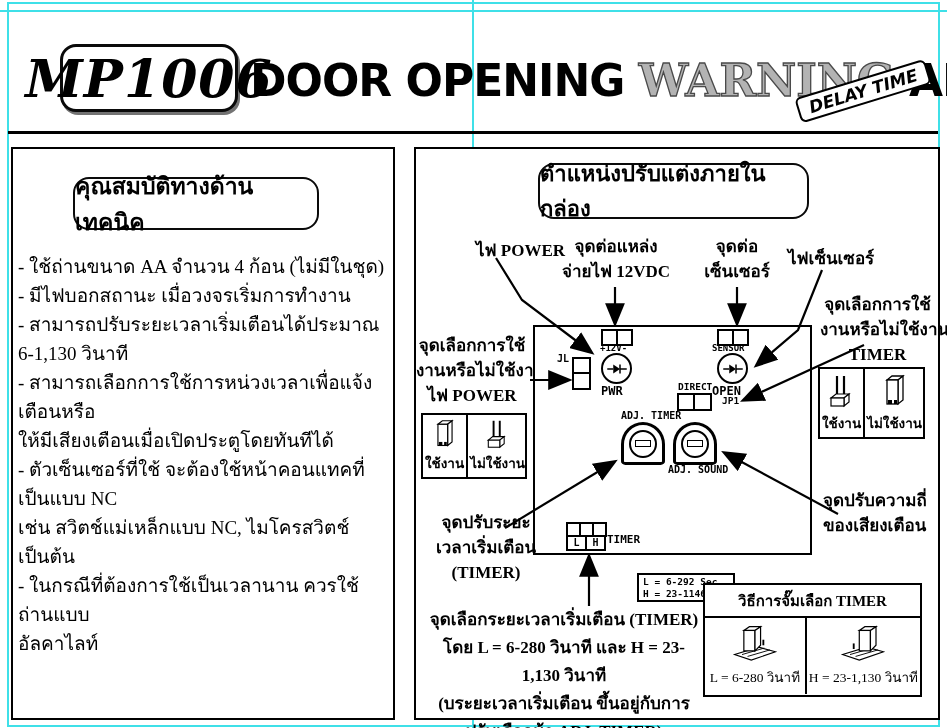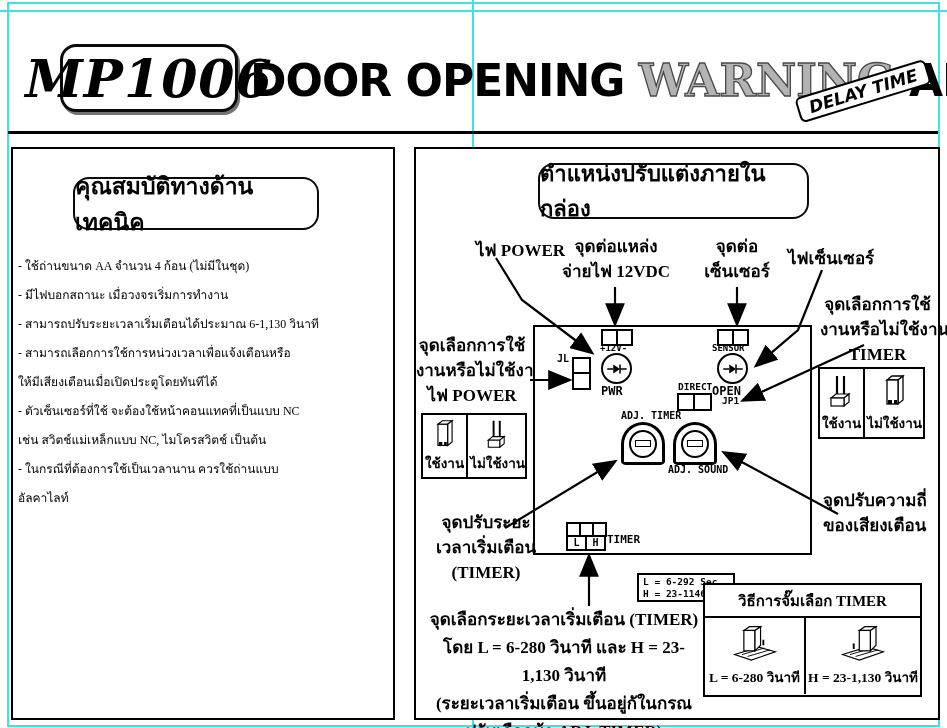--- a/index.html
+++ b/index.html
@@ -16,21 +16,21 @@
   
   .model-box{font-family:"DejaVu Serif",serif;font-style:italic;font-weight:bold;font-size:52px;
              letter-spacing:1px;box-shadow:2px 3px 0 rgba(0,0,0,.55);}
   .big-title{font-family:"DejaVu Sans","Liberation Sans",sans-serif;font-weight:800;font-size:44px;
              letter-spacing:-1px;white-space:nowrap;}
   .title-gray{font-family:"DejaVu Serif",serif;color:#b3b3b3;-webkit-text-stroke:1.3px #4a4a4a;
               letter-spacing:0;}
   .stamp{border:2px solid #000;border-radius:6px;padding:1px 10px;font-style:italic;font-weight:bold;
          font-size:17px;font-family:"DejaVu Sans",sans-serif;transform:rotate(-17deg);background:#fff;}
   
-  .th{font-size:12px;line-height:29px;}
+  .th{font-size:19px;line-height:29px;}
   .callout{font-size:17px;font-weight:bold;text-align:center;line-height:25px;white-space:nowrap;}
   .silk{font-family:"DejaVu Sans Mono",monospace;font-weight:bold;white-space:nowrap;}
   
   .term{display:flex;}
   .term div{width:13px;height:13px;border:2px solid #000;background:#fff;}
   .term div + div{margin-left:-2px;}
   .led{border:2px solid #000;border-radius:50%;width:27px;height:27px;background:#fff;
        display:flex;align-items:center;justify-content:center;}
   .pot{border:3px solid #000;border-radius:50% 50% 10% 10% / 52% 52% 9% 9%;background:#fff;
        display:flex;align-items:center;justify-content:center;}
@@ -43,21 +43,21 @@
   .statecell + .statecell{border-left:2px solid #000;}
   .statelabel{font-size:13.5px;font-weight:bold;margin-top:3px;white-space:nowrap;}
   .secbox{border:2px solid #000;font-family:"DejaVu Sans Mono",monospace;font-size:9.5px;
           font-weight:bold;line-height:11.5px;padding:1px 4px;background:#fff;white-space:nowrap;}
   .method-box{position:absolute;border:2px solid #000;background:#fff;}
   .method-title{border-bottom:2px solid #000;text-align:center;font-weight:bold;font-size:15px;
                 padding:4px 0 3px;}
   .method-cells{display:flex;}
   .method-cell{flex:1;display:flex;flex-direction:column;align-items:center;padding:5px 2px 6px;}
   .method-cell + .method-cell{border-left:2px solid #000;}
-  .method-label{font-size:13.5px;font-weight:bold;margin-top:4px;white-space:nowrap;}
+  .method-label{font-size:13.5px;font-weight:normal;margin-top:4px;white-space:nowrap;}
 </style>
 </head>
 <body>
 
 <div id="page">
 
   <div class="cyan-frame" style="left:7px;top:2px;width:929px;height:721px;"></div>
   <div class="cyan abs" style="left:0;top:10px;width:947px;height:2px;"></div>
   <div class="cyan abs" style="left:472px;top:0;width:2px;height:728px;"></div>
 
@@ -253,21 +253,21 @@
   </div>
 
   <div class="abs callout" style="left:823px;top:488px;width:100px;">
     <div>จุดปรับความถี่</div>
     <div>ของเสียงเตือน</div>
   </div>
 
   <div class="abs" style="left:424px;top:606px;width:280px;text-align:center;font-size:17px;font-weight:bold;line-height:28px;">
     <div>จุดเลือกระยะเวลาเริ่มเตือน (TIMER)</div>
     <div>โดย L = 6-280 วินาที และ H = 23-1,130 วินาที</div>
-    <div>(ระยะเวลาเริ่มเตือน ขึ้นอยู่กัในกรณ</div>
+    <div>(บระยะเวลาเริ่มเตือน ขึ้นอยู่กับการ</div>
     <div>ปรับเกือกม้า ADJ. TIMER)</div>
   </div>
 
   <div class="method-box" style="left:703px;top:583px;width:215px;height:110px;">
     <div class="method-title">วิธีการจั๊มเลือก TIMER</div>
     <div class="method-cells" style="height:76px;">
       <div class="method-cell">
         <svg width="48" height="42" viewBox="0 0 48 42">
           <polygon points="2,34 28,26 46,31 20,40" fill="#fff" stroke="#000" stroke-width="1.2"></polygon>
           <line x1="10" y1="34" x2="34" y2="27" stroke="#000" stroke-width="1"></line>

